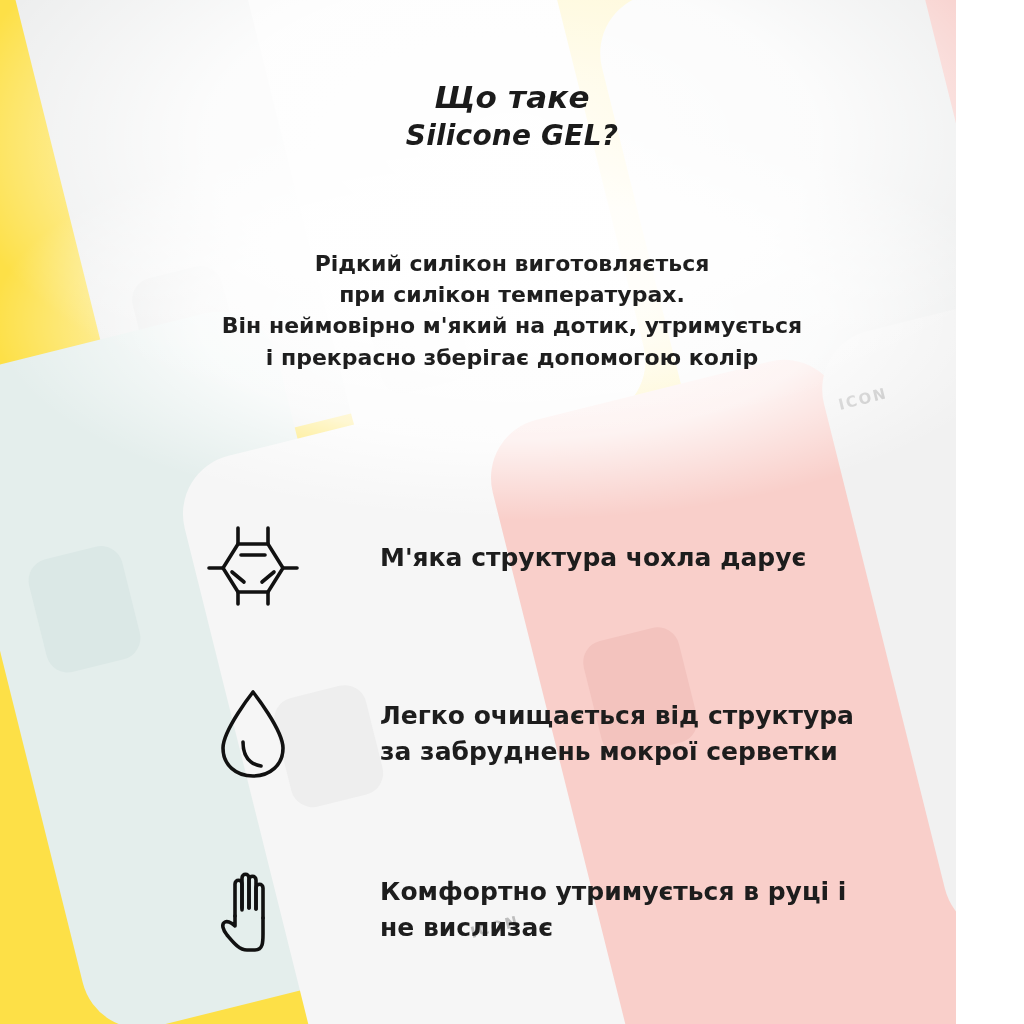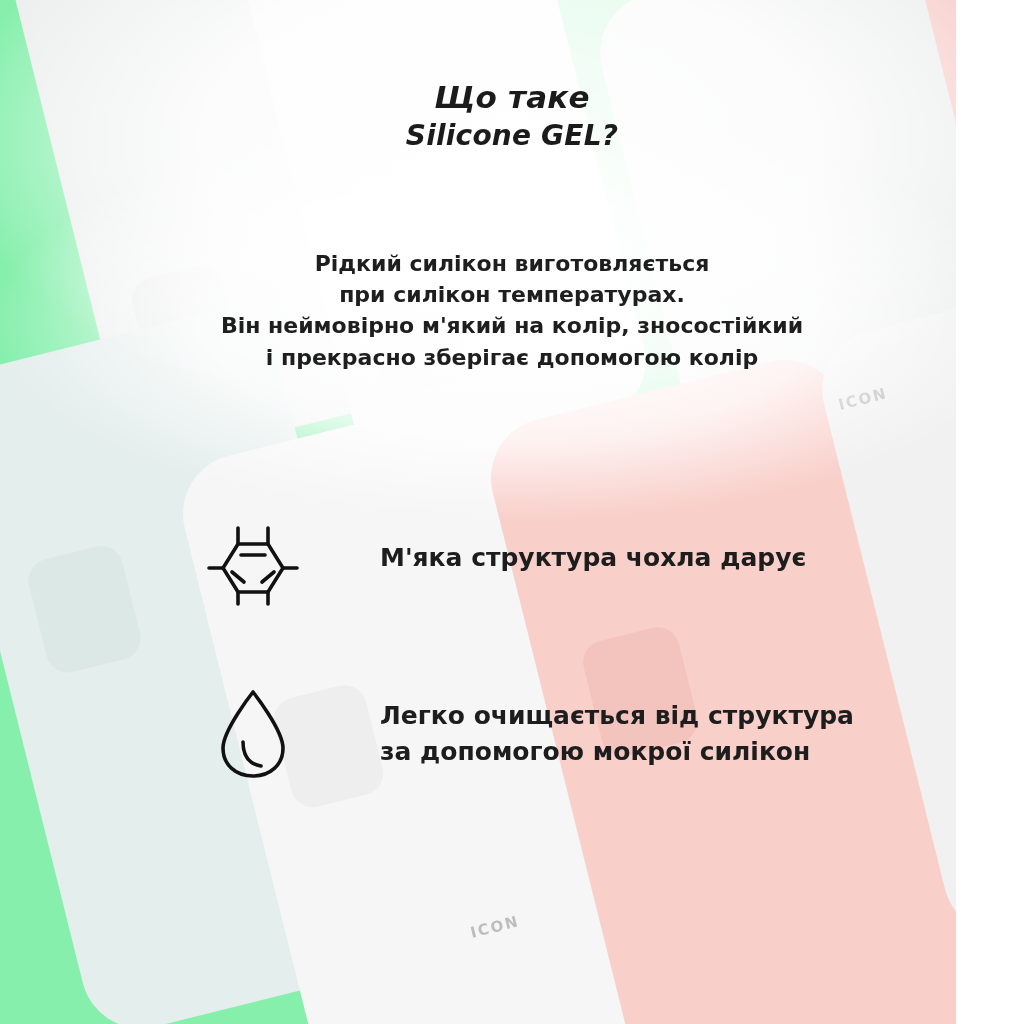--- a/index.html
+++ b/index.html
@@ -11,21 +11,21 @@
     height: 1024px;
     background: #ffffff;
     font-family: "DejaVu Sans", sans-serif;
     overflow: hidden;
   }
 
   .canvas {
     position: relative;
     width: 956px;
     height: 1024px;
-    background: #86efac;
+    background: #fde047;
     overflow: hidden;
   }
 
   
   .bg-layer {
     position: absolute;
     inset: 0;
     overflow: hidden;
   }
 
@@ -281,21 +281,21 @@
   <div class="content">
 
     <div class="headline">
       <span class="l1">Що таке</span>
       <span class="l2">Silicone GEL?</span>
     </div>
 
     <div class="intro">
       <span>Рідкий силікон виготовляється</span>
       <span>при силікон температурах.</span>
-      <span>Він неймовірно м'який на колір, зносостійкий</span>
+      <span>Він неймовірно м'який на дотик, утримується</span>
       <span>і прекрасно зберігає допомогою колір</span>
     </div>
 
     <div class="features">
 
       <div class="feature">
         <div class="feature-icon">
           <svg width="96" height="96" viewBox="0 0 96 96" fill="none" stroke="#111111" stroke-width="3.6" stroke-linecap="round">
             <polygon points="33,34 63,34 78,58 63,82 33,82 18,58" fill="none"></polygon>
             <line x1="33" y1="34" x2="33" y2="18"></line>
@@ -316,20 +316,35 @@
 
       <div class="feature">
         <div class="feature-icon">
           <svg width="96" height="96" viewBox="0 0 96 96" fill="none" stroke="#111111" stroke-width="3.6" stroke-linecap="round" stroke-linejoin="round">
             <path d="M48 6 C48 6 18 44 18 62 C18 79 31 90 48 90 C65 90 78 79 78 62 C78 44 48 6 48 6 Z"></path>
             <path d="M38 56 C38 70 44 78 56 80"></path>
           </svg>
         </div>
         <div class="feature-text">
           <span>Легко очищається від структура</span>
-          <span>за допомогою мокрої силікон</span>
-        </div>
-      </div>
-
+          <span>за забруднень мокрої серветки</span>
+        </div>
+      </div>
+
+      <div class="feature">
+        <div class="feature-icon">
+          <svg width="96" height="96" viewBox="0 0 96 96" fill="none" stroke="#111111" stroke-width="3.6" stroke-linecap="round" stroke-linejoin="round">
+            <path d="M30 54 L30 22 C30 17 37 17 37 22 L37 48"></path>
+            <path d="M37 46 L37 16 C37 11 44 11 44 16 L44 46"></path>
+            <path d="M44 46 L44 18 C44 13 51 13 51 18 L51 47"></path>
+            <path d="M51 47 L51 26 C51 21 58 21 58 26 L58 56"></path>
+            <path d="M30 54 L30 64 C30 64 24 58 20 60 C16 62 18 68 22 73 C28 80 34 88 42 88 L50 88 C58 88 58 80 58 72 L58 56"></path>
+          </svg>
+        </div>
+        <div class="feature-text">
+          <span>Комфортно утримується в руці і</span>
+          <span>не вислизає</span>
+        </div>
+      </div>
 
     </div>
   </div>
 </div>
 
 </body></html>

